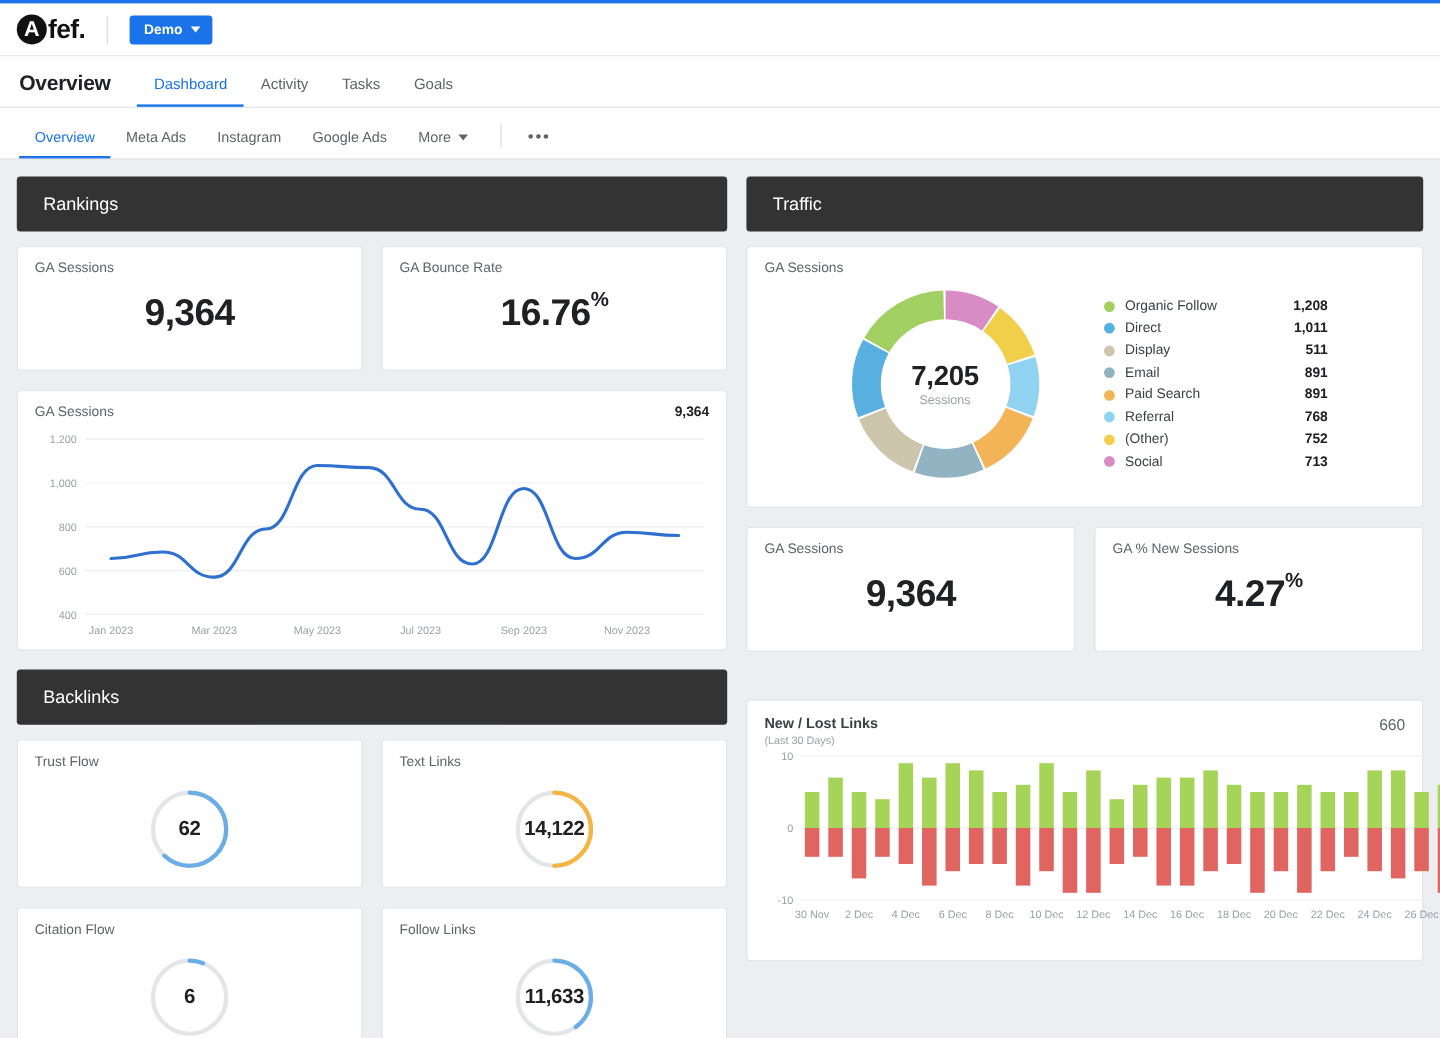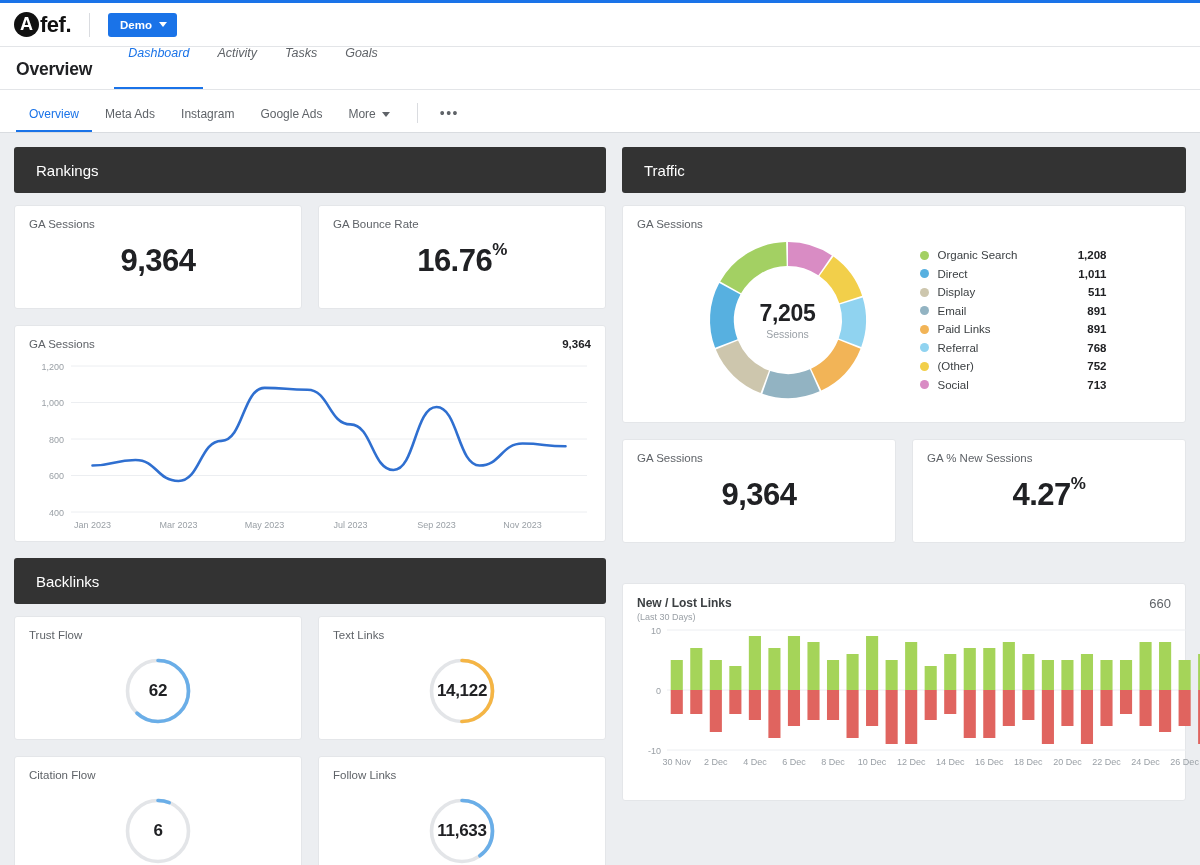--- a/index.html
+++ b/index.html
@@ -41,22 +41,22 @@
   
   .primary-nav {
     height: 43px; background: #fff; display: flex; align-items: flex-end;
     padding-left: 16px; gap: 0; border-bottom: 1px solid #e3e5e8;
   }
   .page-title {
     font-size: 17.5px; font-weight: bold; color: #202124;
     padding-bottom: 9px; margin-right: 22px; letter-spacing: -.2px;
   }
   .nav-tab {
-    font-size: 12.5px; color: #5f6368; padding: 0 14px 28px 14px;
-    cursor: pointer; border-bottom: 2.5px solid transparent; line-height: 1; font-style: italic;
+    font-size: 12.5px; color: #5f6368; padding: 0 14px 11px 14px;
+    cursor: pointer; border-bottom: 2.5px solid transparent; line-height: 1;
   }
   .nav-tab.active { color: #1a73e8; border-bottom-color: #1a73e8; }
 
   
   .secondary-nav {
     height: 43px; background: #fff; display: flex; align-items: flex-end;
     padding-left: 16px; border-bottom: 1px solid #d9dce0;
   }
   .sub-tab {
     font-size: 12px; color: #5f6368; padding: 0 13px 10px 13px; cursor: pointer;
@@ -310,41 +310,41 @@
               <path d="M 18.207598821237966 47.42292983626433 A 78 78 0 0 1 84.09429010409302 8.02328379706772 L 84.68066237975671 32.01611955181611 A 54 54 0 0 0 39.06679918393398 59.29279757895223 Z" fill="#a3d063"></path>
             </svg>
           <div class="donut-center">
             <div class="donut-value">7,205</div>
             <div class="donut-unit">Sessions</div>
           </div>
         </div>
         <div class="legend" id="donut-legend">
             <div class="legend-row">
               <span class="legend-dot" style="background: rgb(163, 208, 99);"></span>
-              <span class="legend-name">Organic Search</span>
+              <span class="legend-name">Organic Follow</span>
               <span class="legend-val">1,208</span>
             </div>
             <div class="legend-row">
               <span class="legend-dot" style="background: rgb(87, 176, 224);"></span>
               <span class="legend-name">Direct</span>
               <span class="legend-val">1,011</span>
             </div>
             <div class="legend-row">
               <span class="legend-dot" style="background: rgb(205, 198, 173);"></span>
               <span class="legend-name">Display</span>
               <span class="legend-val">511</span>
             </div>
             <div class="legend-row">
               <span class="legend-dot" style="background: rgb(146, 179, 194);"></span>
               <span class="legend-name">Email</span>
               <span class="legend-val">891</span>
             </div>
             <div class="legend-row">
               <span class="legend-dot" style="background: rgb(242, 180, 87);"></span>
-              <span class="legend-name">Paid Links</span>
+              <span class="legend-name">Paid Search</span>
               <span class="legend-val">891</span>
             </div>
             <div class="legend-row">
               <span class="legend-dot" style="background: rgb(144, 211, 240);"></span>
               <span class="legend-name">Referral</span>
               <span class="legend-val">768</span>
             </div>
             <div class="legend-row">
               <span class="legend-dot" style="background: rgb(242, 207, 74);"></span>
               <span class="legend-name">(Other)</span>

